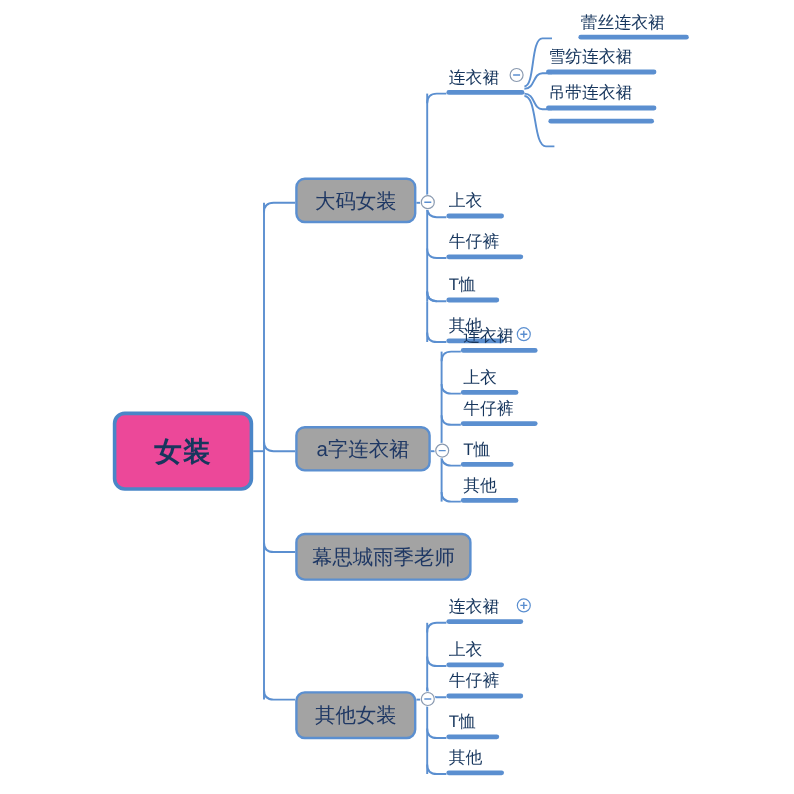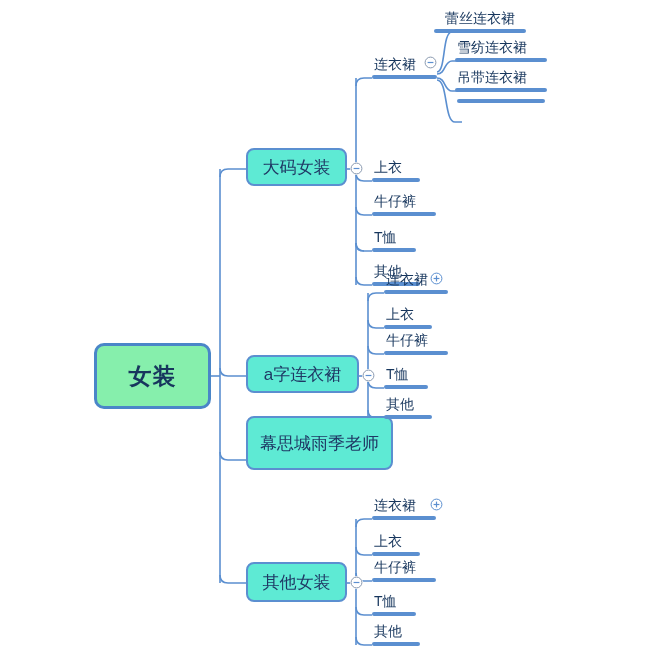--- a/index.html
+++ b/index.html
@@ -32,31 +32,31 @@
   .node {
     position: absolute;
     box-sizing: border-box;
     display: flex;
     align-items: center;
     justify-content: center;
     white-space: nowrap;
   }
   
   .node-root {
-    background: #86efac;
+    background: #ec4899;
     border: 3px solid #4a86c8;
     border-radius: 10px;
     color: #17365d;
     font-weight: bold;
     font-size: 23px;
     letter-spacing: 1px;
   }
   
   .node-box {
-    background: #5eead4;
+    background: #a3a3a3;
     border: 2px solid #5b8fd0;
     border-radius: 8px;
     color: #1f3864;
     font-size: 17px;
   }
   
   .node-text {
     position: absolute;
     display: block;
     white-space: nowrap;
@@ -154,25 +154,25 @@
   <div class="node node-box" style="left:246px; top:355px; width:113px; height:38px;">
     <span>a字连衣裙</span>
   </div>
   <span class="toggle" style="left:362px; top:369px;">
     <svg width="13" height="13" viewBox="0 0 13 13">
       <circle cx="6.5" cy="6.5" r="5.4" fill="#ffffff" stroke="#8a9ab0" stroke-width="1"></circle>
       <line x1="3.6" y1="6.5" x2="9.4" y2="6.5" stroke="#5b8fd0" stroke-width="1.2"></line>
     </svg>
   </span>
 
-  <div class="node node-box" style="left:246px; top:416px; width:147px; height:54px;justify-content:center;">
+  <div class="node node-box" style="left:246px; top:444px; width:147px; height:40px;justify-content:center;">
     <span>幕思城雨季老师</span>
   </div>
 
-  <div class="node node-box" style="left:246px; top:562px; width:101px; height:40px;">
+  <div class="node node-box" style="left:246px; top:576px; width:101px; height:40px;">
     <span>其他女装</span>
   </div>
   <span class="toggle" style="left:350px; top:576px;">
     <svg width="13" height="13" viewBox="0 0 13 13">
       <circle cx="6.5" cy="6.5" r="5.4" fill="#ffffff" stroke="#8a9ab0" stroke-width="1"></circle>
       <line x1="3.6" y1="6.5" x2="9.4" y2="6.5" stroke="#5b8fd0" stroke-width="1.2"></line>
     </svg>
   </span>
 
   <div class="node-text" style="left:372px; top:55px;">
@@ -199,21 +199,21 @@
   <div class="node-text" style="left:372px; top:228px;">
     <span class="label">T恤</span>
     <span class="bar" style="width:44px;"></span>
   </div>
 
   <div class="node-text" style="left:372px; top:262px;">
     <span class="label">其他</span>
     <span class="bar" style="width:48px;"></span>
   </div>
 
-  <div class="node-text" style="left:434px; top:9px;text-align:center;">
+  <div class="node-text" style="left:482px; top:9px;">
     <span class="label">蕾丝连衣裙</span>
     <span class="bar" style="width:92px;"></span>
   </div>
 
   <div class="node-text" style="left:455px; top:38px;">
     <span class="label">雪纺连衣裙</span>
     <span class="bar" style="width:92px;"></span>
   </div>
 
   <div class="node-text" style="left:455px; top:68px;">

